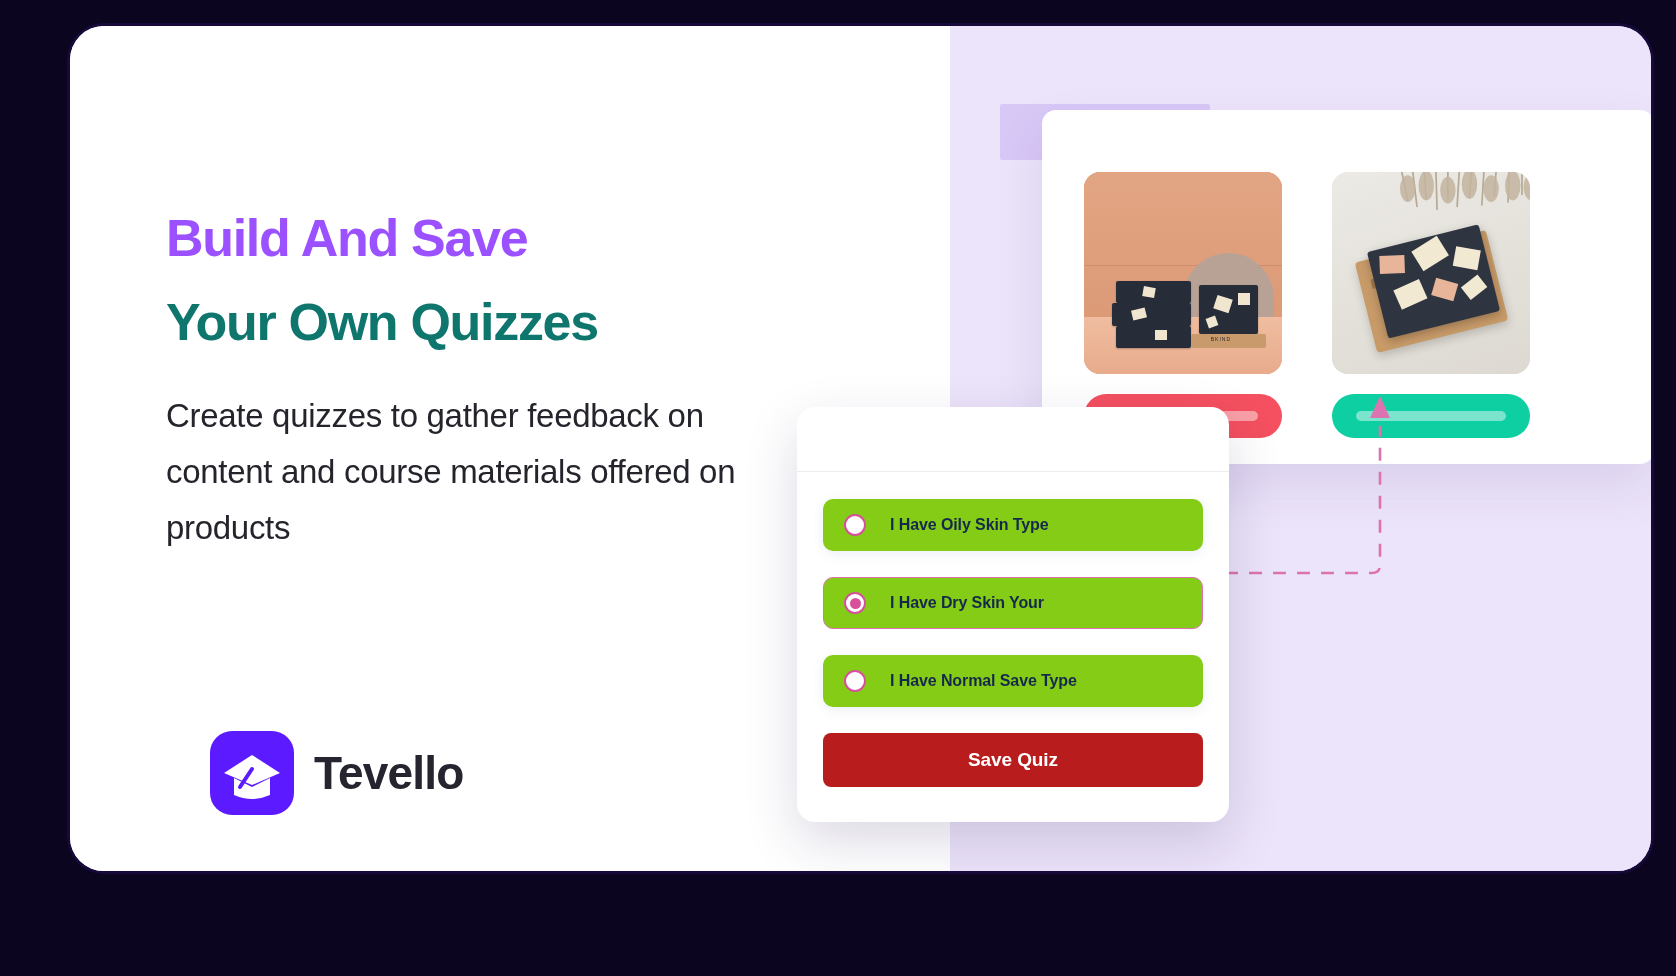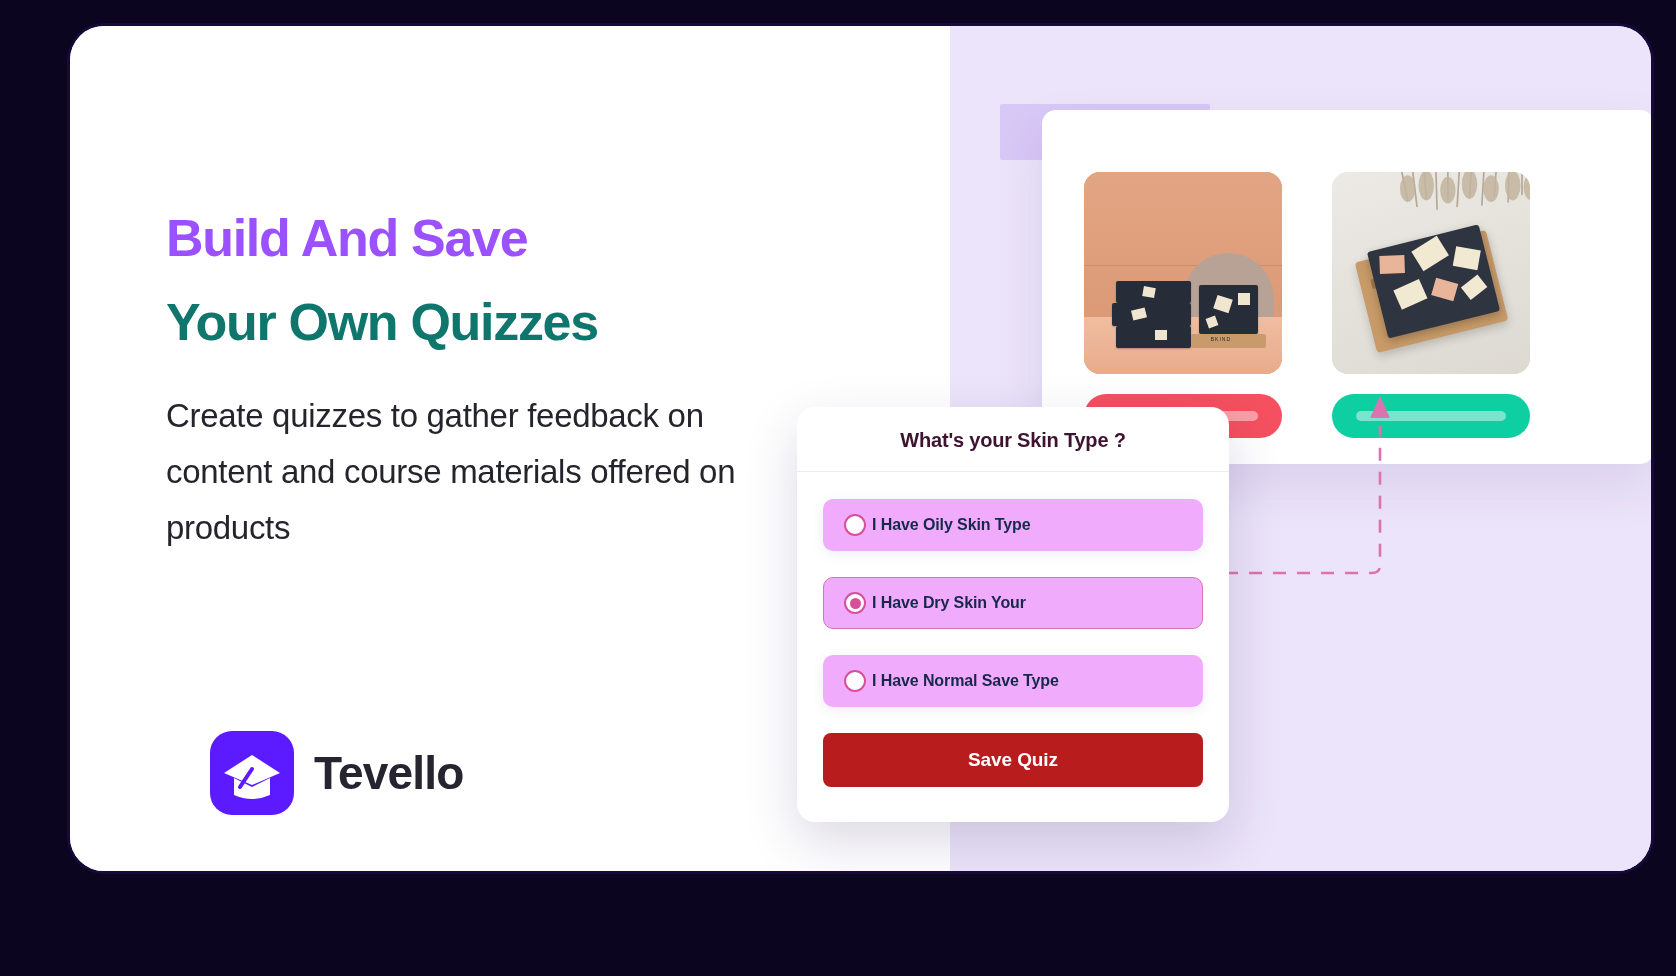--- a/index.html
+++ b/index.html
@@ -260,27 +260,27 @@
     width: 100%;
     height: 1px;
     background: #ececf1;
   }
 
   .quiz-option {
     position: absolute;
     left: 26px;
     width: 380px;
     height: 52px;
-    background: #f0abfc;
+    background: #84cc16;
     border: 1.6px solid transparent;
     border-radius: 10px;
     box-shadow: 0 3px 12px rgba(70,90,140,0.10);
     display: flex;
     align-items: center;
-    gap: 6px;
+    gap: 24px;
     padding-left: 20px;
   }
   .quiz-option.opt0 { top: 92px; }
   .quiz-option.opt1 { top: 170px; border-color: #dd72b0; box-shadow: none; }
   .quiz-option.opt2 { top: 248px; }
 
   .radio {
     width: 22px; height: 22px;
     border-radius: 50%;
     border: 2px solid #d8509b;
@@ -441,21 +441,20 @@
 
     <svg id="connector">
       <path d="M1131 547 L1318 547 Q1328 547 1328 557 L1328 640" transform="translate(-4,0)" fill="none" stroke="#dd72b0" stroke-width="2.6" stroke-dasharray="13 11" style="display:none"></path>
 
       <path d="M1131 547 L1302 547 Q1310 547 1310 539 L1310 400" fill="none" stroke="#dd72b0" stroke-width="2.6" stroke-dasharray="13 11"></path>
       <polygon points="1310,370 1300,392 1320,392" fill="#dd72b0"></polygon>
     </svg>
 
     <div id="quiz-card">
 
-      <div id="quiz-title">What's your Skin Type ?</div>
       <div id="quiz-divider"></div>
 
       <div class="quiz-option opt0">
         <span class="radio"></span>
         <span class="option-label">I Have Oily Skin Type</span>
       </div>
 
       <div class="quiz-option opt1">
         <span class="radio checked"></span>
         <span class="option-label">I Have Dry Skin Your</span>

